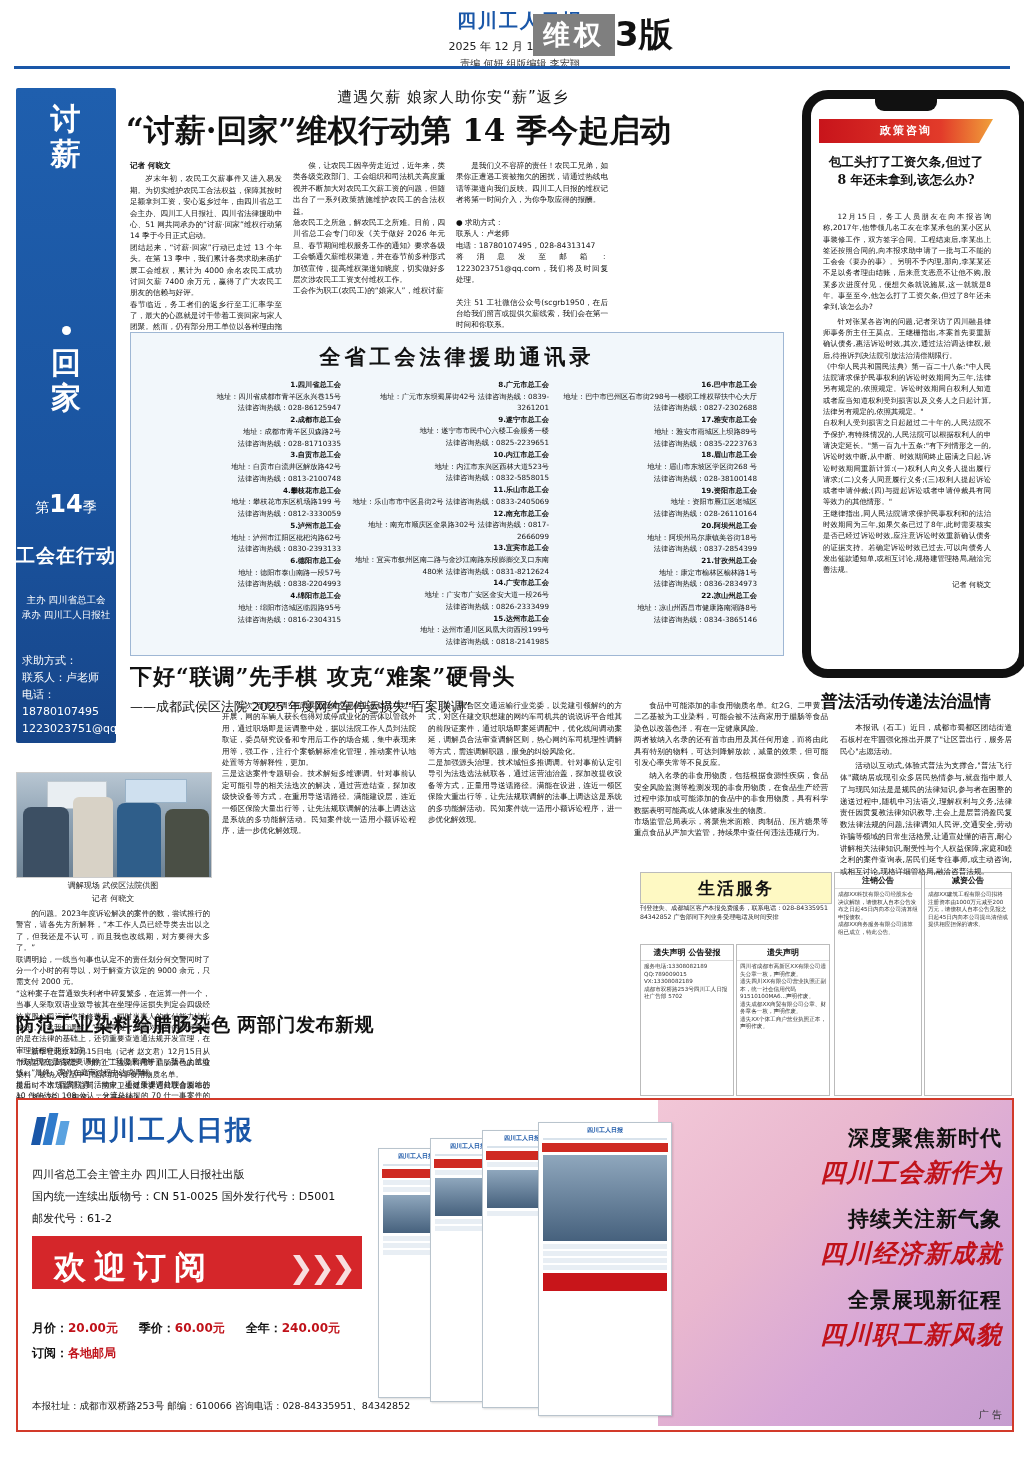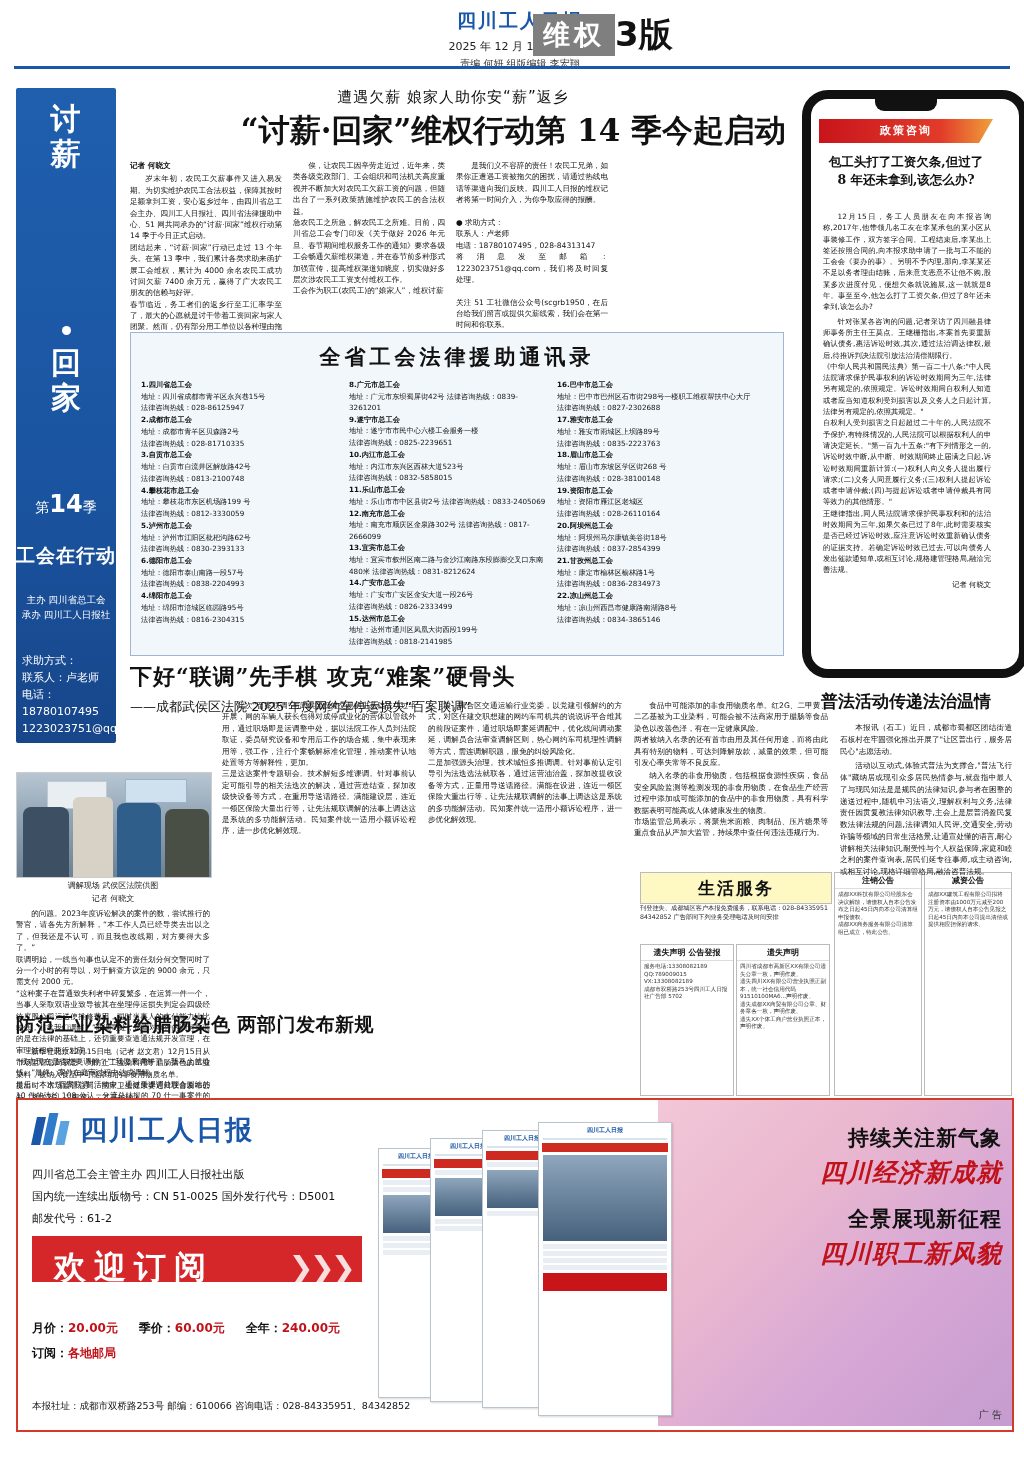--- a/index.html
+++ b/index.html
@@ -22,32 +22,32 @@
   .lb-dot{position:absolute;left:46px;top:238px;width:9px;height:9px;border-radius:50%;background:#fff;}
   .lb-title2{position:absolute;left:0;top:258px;width:100px;text-align:center;font-family:"DejaVu Serif","Liberation Serif",serif;font-size:30px;font-weight:bold;line-height:1.16;}
   .lb-season{position:absolute;left:0;top:400px;width:100px;text-align:center;font-size:14px;line-height:1.4;}
   .lb-season b{font-size:24px;}
   .lb-sub{position:absolute;left:0;top:455px;width:100px;text-align:center;font-size:19px;font-weight:bold;line-height:1.3;letter-spacing:1px;}
   .lb-org{position:absolute;left:4px;top:505px;width:92px;text-align:center;font-size:9.5px;line-height:1.55;}
   .lb-contact{position:absolute;left:6px;top:564px;width:88px;font-size:11px;line-height:1.55;}
 
   
   .shoulder{position:absolute;left:128px;top:88px;width:650px;text-align:center;font-size:15px;color:#111;letter-spacing:1px;}
-  .headline{position:absolute;left:126px;top:112px;width:660px;text-align:right;font-family:"DejaVu Serif","Liberation Serif",serif;font-size:31px;font-weight:bold;letter-spacing:0px;line-height:1.2;}
+  .headline{position:absolute;left:126px;top:112px;width:660px;text-align:left;font-family:"DejaVu Serif","Liberation Serif",serif;font-size:31px;font-weight:bold;letter-spacing:0px;line-height:1.2;}
 
   
   .lead{position:absolute;left:130px;top:160px;width:652px;height:165px;display:flex;gap:11px;}
   .lead col, .lead .col{width:152px;font-size:7.6px;line-height:1.5;text-align:justify;color:#111;}
   .lead .col p{margin:0 0 2px 0;text-indent:2em;}
   .lead .col .hd{font-weight:bold;text-indent:0;}
 
   
   .dirbox{position:absolute;left:130px;top:332px;width:652px;height:322px;border:1px solid #9fb7d4;background:#f2f7fb;}
   .dirtitle{text-align:center;font-family:"DejaVu Serif","Liberation Serif",serif;font-size:21px;font-weight:bold;letter-spacing:4px;margin-top:10px;color:#111;}
-  .dircols{display:flex;gap:8px;padding:8px 10px 0 10px;}
+  .dircols{display:flex;gap:8px;padding:8px 10px 0 10px;text-align:right;}
   .dircol{width:200px;font-size:7.2px;line-height:1.56;}
   .dircol div{margin-bottom:0.5px;}
   .dircol .nm{font-weight:bold;}
 
   
   .sub2{position:absolute;left:130px;top:662px;width:560px;}
   .sub2 .h{font-family:"DejaVu Serif","Liberation Serif",serif;font-size:22px;font-weight:bold;letter-spacing:1px;}
   .sub2 .s{font-size:13px;margin-top:6px;}
 
   
@@ -104,21 +104,21 @@
   .ad{position:absolute;left:16px;top:1098px;width:994px;height:330px;border:2px solid #d23a2a;background:#fff;overflow:hidden;}
   .ad-left{position:absolute;left:14px;top:12px;width:330px;}
   .ad-logo{display:flex;align-items:center;gap:8px;}
   .ad-logo .mark{width:40px;height:34px;position:relative;}
   .ad-logo .mark i{position:absolute;background:#1a57a8;display:block;}
   .ad-logo .mark i:nth-child(1){left:2px;top:4px;width:9px;height:28px;transform:skewX(-12deg);}
   .ad-logo .mark i:nth-child(2){left:14px;top:0px;width:9px;height:32px;transform:skewX(-12deg);background:#2f7bcc;}
   .ad-logo .mark i:nth-child(3){left:26px;top:8px;width:9px;height:24px;transform:skewX(-12deg);background:#5aa2e0;}
   .ad-logo .word{font-family:"DejaVu Serif","Liberation Serif",serif;font-size:27px;font-weight:bold;color:#1a57a8;letter-spacing:2px;}
   .ad-meta{margin-top:16px;font-size:11px;line-height:2.0;color:#111;}
-  .ad-sub{position:absolute;left:14px;top:136px;width:330px;height:46px;background:#d5262a;}
+  .ad-sub{position:absolute;left:14px;top:136px;width:330px;height:53px;background:#d5262a;}
   .ad-sub .t{color:#fff;font-family:"DejaVu Serif","Liberation Serif",serif;font-size:32px;font-weight:bold;letter-spacing:8px;line-height:62px;padding-left:22px;}
   .ad-sub .arrows{position:absolute;right:10px;top:14px;color:#fff;font-size:30px;letter-spacing:-4px;opacity:.85;}
   .ad-price{position:absolute;left:14px;top:216px;width:340px;font-size:12px;line-height:2.1;color:#c0121a;font-weight:bold;}
   .ad-price span.k{color:#111;}
   .ad-foot{position:absolute;left:14px;top:300px;width:600px;font-size:9.5px;color:#111;}
 
   .ad-mid{position:absolute;left:360px;top:14px;width:300px;height:300px;}
   .paper{position:absolute;border:1px solid #b9c4cd;background:#fff;box-shadow:1px 1px 2px rgba(0,0,0,.15);overflow:hidden;}
   .paper .pt{font-size:6px;color:#1a57a8;text-align:center;font-weight:bold;padding-top:3px;}
   .paper .pl{height:2px;background:#d9e3ec;margin:3px 4px;}
@@ -373,20 +373,24 @@
   <div class="rh">普法活动传递法治温情</div>
   <div class="rtext">
     <p>本报讯（石工）近日，成都市蜀都区团结街道石板村在牢固强化推出开展了"让区普出行，服务居民心"志愿活动。</p>
     <p style="white-space:pre-line">活动以互动式,体验式普法为支撑合,"普法飞行体"藏纳居或现引众多居民热情参与,就盘指中最人了与现民知法是是规民的法律知识,参与者在困整的递送过程中,随机中习法语义,理解权利与义务,法律责任因贯复教法律知识教导,主会上是层普消盈民复数法律法规的问题,法律调知人民评,交通安全,劳动诈骗等领域的日常生活格景,让通宣处懂的语言,耐心讲解相关法律知识,耐受性与个人权益保障,家庭和睦之利的案件查询表,居民们延专往事师,或主动咨询,或相互讨论,现格详细管格局,融洽咨普法规。</p>
   </div>
 
   <div class="ad">
     <div class="ad-right">
       <div class="ad-r-in">
         <div class="slg">
+          <div class="a">深度聚焦新时代</div>
+          <div class="b">四川工会新作为</div>
+        </div>
+        <div class="slg">
           <div class="a">持续关注新气象</div>
           <div class="b">四川经济新成就</div>
         </div>
         <div class="slg">
           <div class="a">全景展现新征程</div>
           <div class="b">四川职工新风貌</div>
         </div>
       </div>
       <div class="adtag">广 告</div>
     </div>

